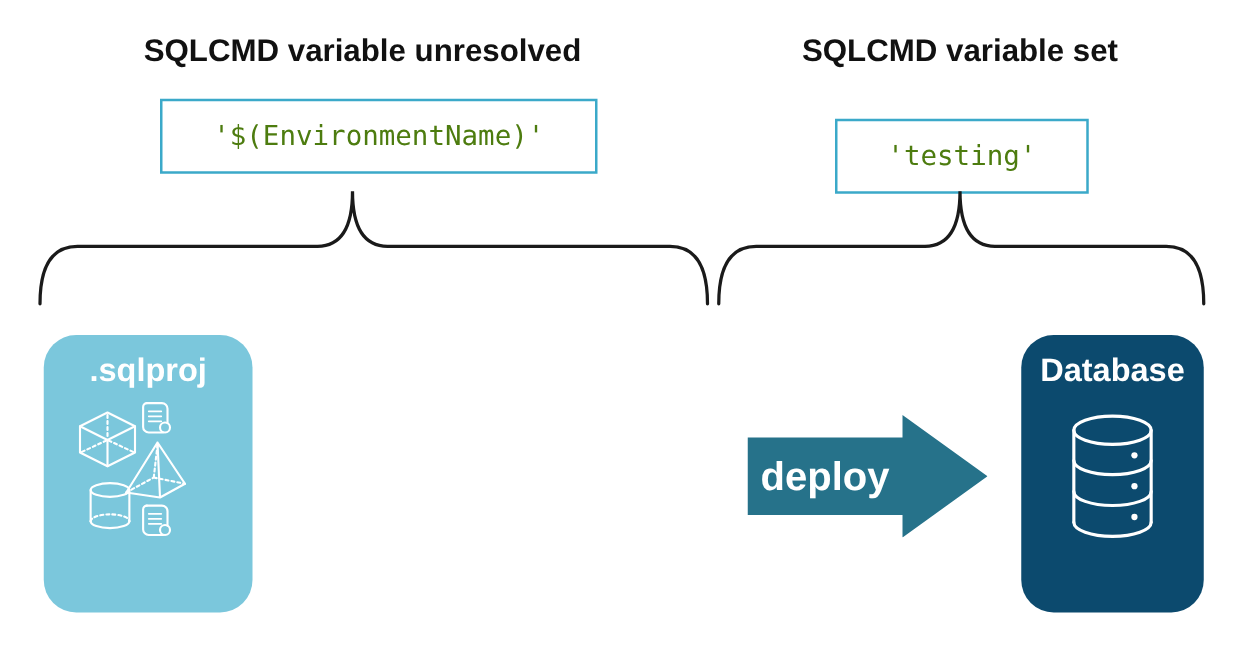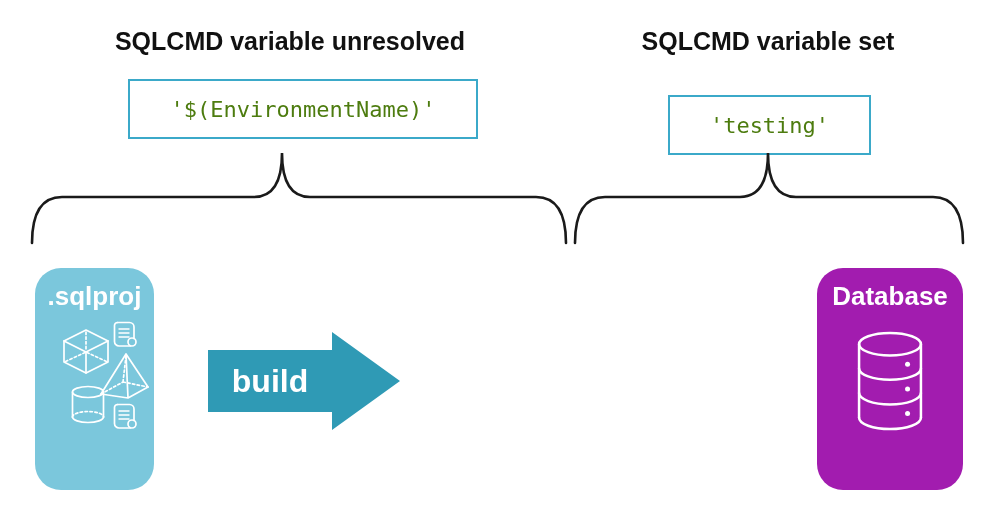--- a/index.html
+++ b/index.html
@@ -58,21 +58,21 @@
   </div>
   <div class="codebox cb-right" style="border-color: rgb(59, 169, 201); margin-top: 16px;">
     <span class="code">'testing'</span>
   </div>
 
   <svg class="braces" width="1000" height="522" viewBox="0 0 1000 522">
     <path d="M32,243 Q32,197 62,197 L254,197 Q282,197 282,153 Q282,197 310,197 L536,197 Q566,197 566,243" style="stroke: rgb(26, 26, 26);"></path>
     <path d="M575,243 Q575,197 605,197 L740,197 Q768,197 768,153 Q768,197 796,197 L933,197 Q963,197 963,243" style="stroke: rgb(26, 26, 26);"></path>
   </svg>
 
-  <div class="card" style="left: 35px; width: 119px; background: rgb(123, 199, 220);">
+  <div class="card" style="left: 35px; width: 167px; background: rgb(123, 199, 220);">
     <div class="card-label">.sqlproj</div>
     <svg style="left:26px;top:50px;" width="92" height="120" viewBox="0 0 92 120">
 
       <g class="icon-stroke" stroke-width="1.7" transform="translate(2,12)">
         <polygon points="23,0 45,11 45,32 23,43 1,32 1,11"></polygon>
         <path d="M1,11 L23,22 L45,11 M23,22 V43"></path>
         <path d="M23,2 V21 M2.5,31.5 L22,22.5 M43.5,31.5 L24,22.5" stroke-dasharray="2.4,2.4"></path>
       </g>
 
       <g class="icon-stroke" stroke-width="1.7" transform="translate(49,3)">
@@ -96,30 +96,30 @@
 
       <g class="icon-stroke" stroke-width="1.7" transform="translate(49,85)">
         <path d="M7.5,1.5 H19.5 a4.5,4.5 0 0 1 4.5,4.5 V17.5"></path>
         <path d="M7.5,1.5 a3,3 0 0 0 -3,3 V20.5 a4.5,4.5 0 0 0 4.5,4.5 H20.5"></path>
         <circle cx="22" cy="21" r="4"></circle>
         <path d="M9,8 H19 M9,12 H19 M9,16 H19" stroke-width="1.4"></path>
       </g>
     </svg>
   </div>
 
-  <div class="arrow-wrap aw-build">
+
+
+  <div class="arrow-wrap aw-deploy">
     <svg width="192" height="98" viewBox="0 0 192 98">
-      <polygon points="0,18 124,18 124,0 192,49 124,98 124,80 0,80" style="fill: rgb(47, 154, 181);"></polygon>
+      <polygon points="0,18 124,18 124,0 192,49 124,98 124,80 0,80" style="fill: rgb(38, 114, 138);"></polygon>
     </svg>
-    <div class="arrow-label">build</div>
+    <div class="arrow-label">deploy</div>
   </div>
 
-
-
-  <div class="card" style="left: 817px; width: 146px; background: #a21caf;">
+  <div class="card" style="left: 817px; width: 146px; background: #0c4a6e;">
     <div class="card-label">Database</div>
     <svg style="left:35px;top:62px;" width="76" height="102" viewBox="0 0 90 122">
       <g class="icon-stroke" stroke-width="3">
         <ellipse cx="45" cy="17" rx="37" ry="13.5"></ellipse>
         <path d="M8,17 V105 M82,17 V105"></path>
         <path d="M8,105 A37,13.5 0 0 0 82,105"></path>
         <path d="M8,46 A37,13.5 0 0 0 82,46"></path>
         <path d="M8,75.5 A37,13.5 0 0 0 82,75.5"></path>
       </g>
       <g fill="#fff" stroke="none">

